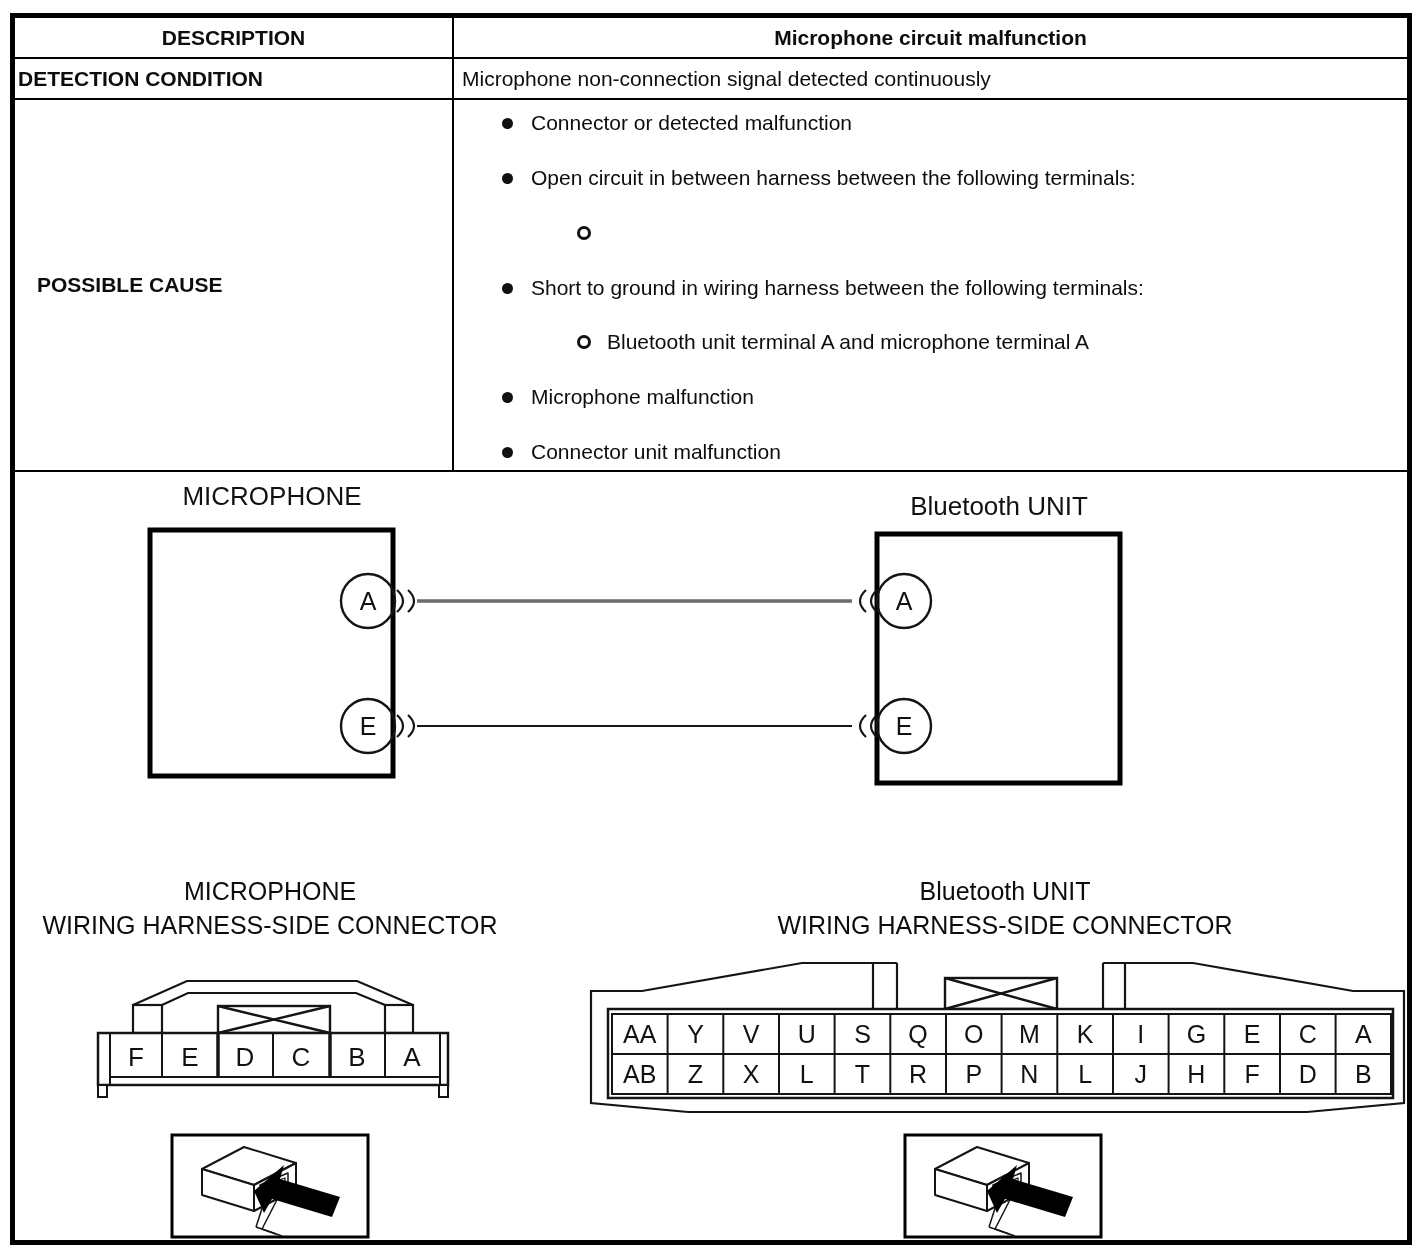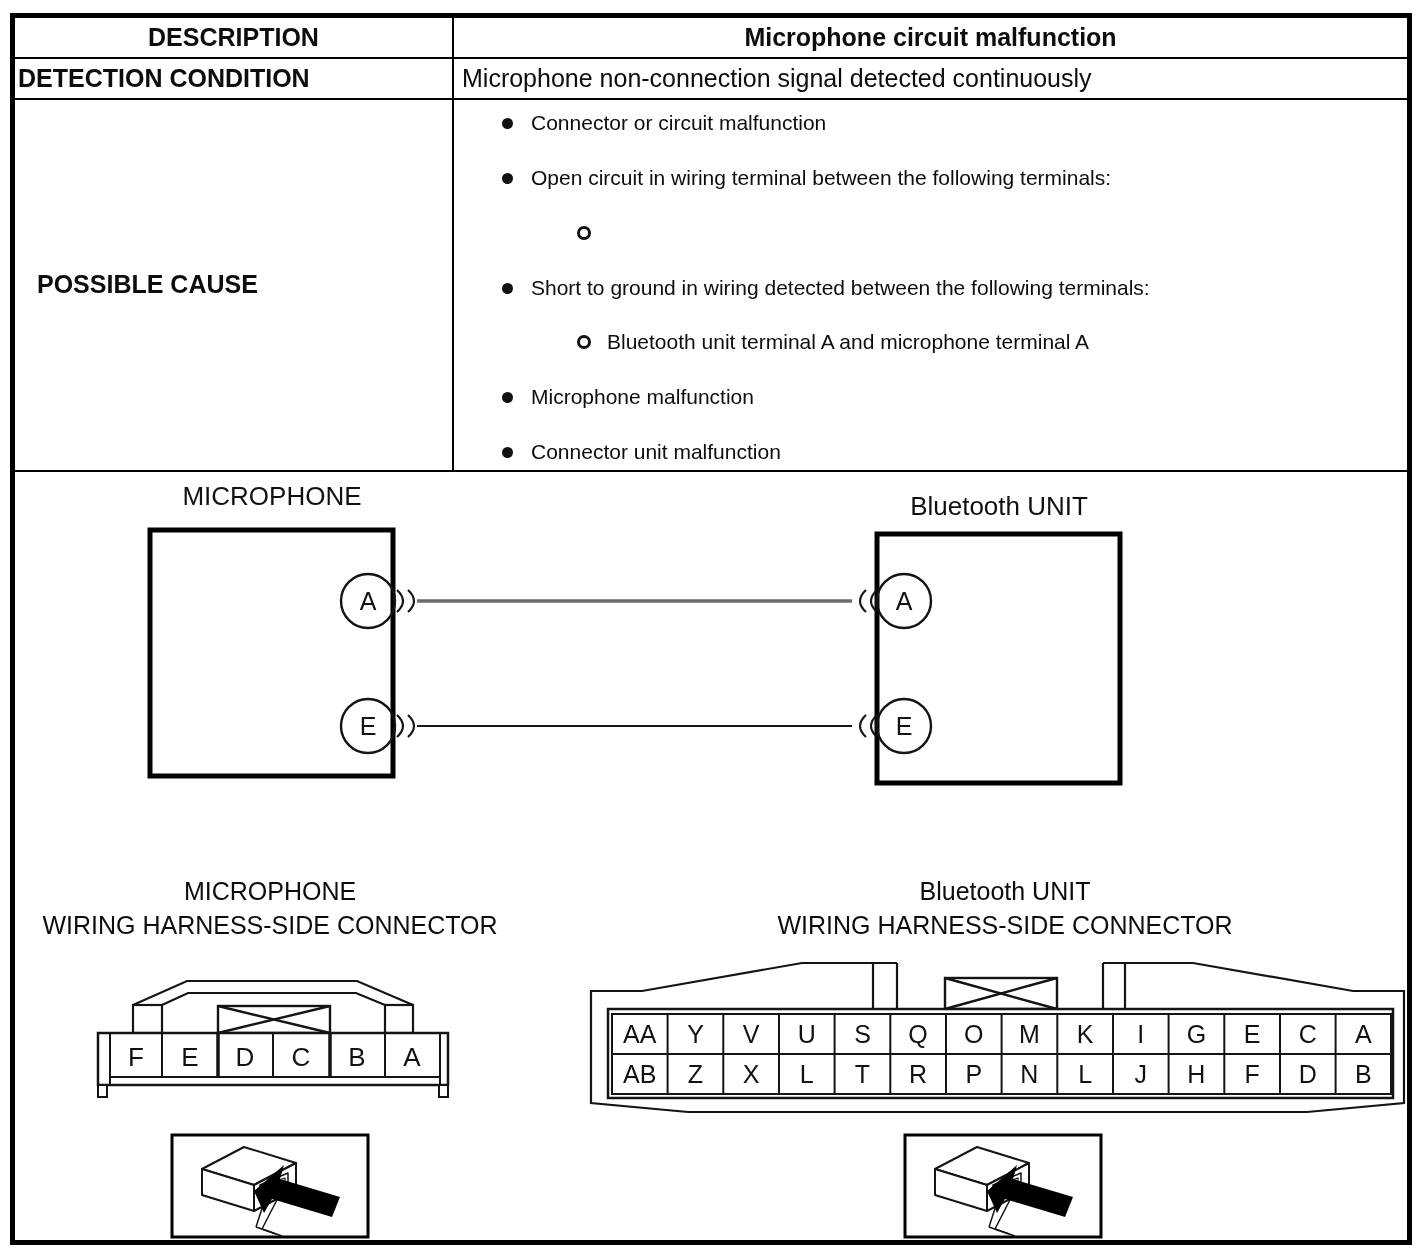--- a/index.html
+++ b/index.html
@@ -4,21 +4,21 @@
 <style>
   html,body { margin:0; padding:0; background:#ffffff; }
   .page {
     position:relative; width:1422px; height:1254px; background:#ffffff;
     font-family:"Liberation Sans", sans-serif; color:#0d0d0d; overflow:hidden;
   }
   .frame { position:absolute; left:10px; top:13px; width:1392px; height:1222px;
            border:5px solid #000; box-sizing:content-box; }
   .hline { position:absolute; left:15px; width:1392px; height:2px; background:#000; }
   .vline { position:absolute; width:2px; background:#000; }
-  .cell  { position:absolute; display:flex; align-items:center; font-size:25px; }
+  .cell  { position:absolute; display:flex; align-items:center; font-size:21px; }
   .bold  { font-weight:bold; }
   .center{ justify-content:center; text-align:center; }
   .cause { position:absolute; left:452px; width:950px; height:28px;
            display:flex; align-items:center; font-size:21px; }
   .l1 { padding-left:50px; }
   .l2 { padding-left:125px; }
   .dot  { width:11px; height:11px; border-radius:50%; background:#111;
           margin-right:18px; flex:0 0 auto; }
   .ring { width:8px; height:8px; border-radius:50%; border:3px solid #111;
           margin-right:16px; flex:0 0 auto; }
@@ -42,32 +42,32 @@
   <div class="cell bold center" style="left:15px; top:18px; width:437px; height:39px;">DESCRIPTION</div>
   <div class="cell bold" style="left:18px; top:59px; width:434px; height:39px;">DETECTION CONDITION</div>
 
   <div class="cell bold center" style="left:454px; top:18px; width:953px; height:39px;">Microphone circuit malfunction</div>
   <div class="cell" style="left:462px; top:59px; width:945px; height:39px;text-align:center;">Microphone non-connection signal detected continuously</div>
 
   <div class="cell bold" style="left:18px; top:99px; width:434px; height:371px;margin-left:19px;">POSSIBLE CAUSE</div>
 
   <div class="cause l1" style="top:109px;">
     <span class="dot"></span>
-    <span>Connector or circuit malfunction</span>
+    <span>Connector or detected malfunction</span>
   </div>
   <div class="cause l1" style="top:164px;">
     <span class="dot"></span>
-    <span>Open circuit in wiring terminal between the following terminals:</span>
+    <span>Open circuit in between harness between the following terminals:</span>
   </div>
   <div class="cause l2" style="top:219px;">
     <span class="ring"></span>
   </div>
   <div class="cause l1" style="top:274px;">
     <span class="dot"></span>
-    <span>Short to ground in wiring detected between the following terminals:</span>
+    <span>Short to ground in wiring harness between the following terminals:</span>
   </div>
   <div class="cause l2" style="top:328px;">
     <span class="ring"></span>
     <span>Bluetooth unit terminal A and microphone terminal A</span>
   </div>
   <div class="cause l1" style="top:383px;">
     <span class="dot"></span>
     <span>Microphone malfunction</span>
   </div>
   <div class="cause l1" style="top:438px;">

